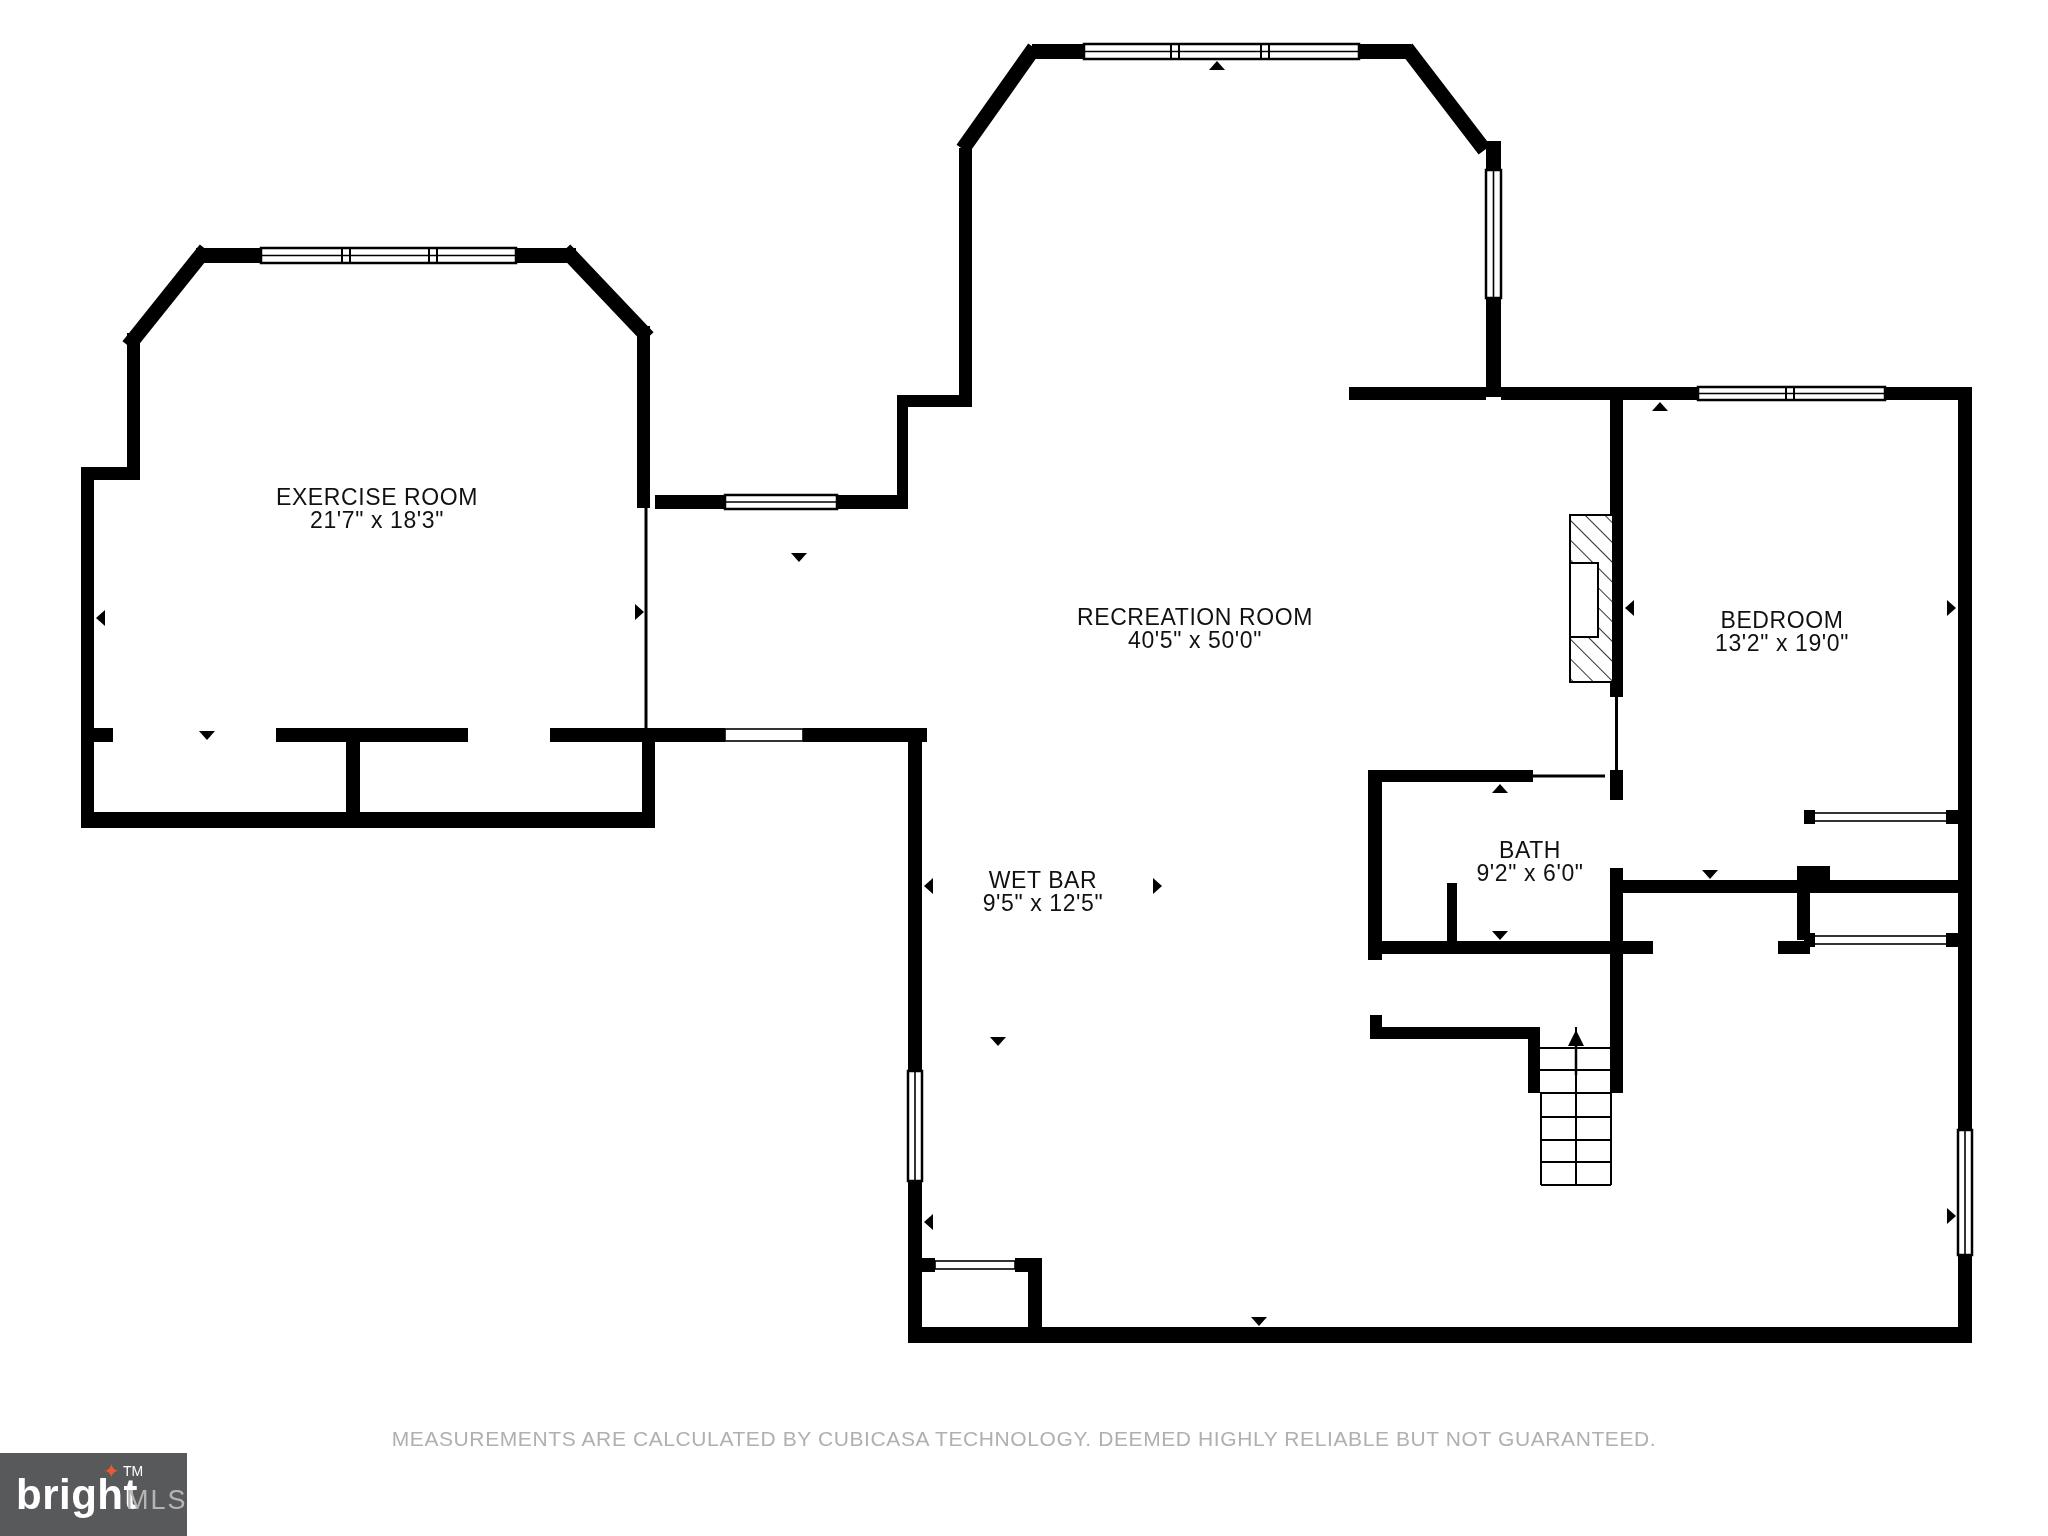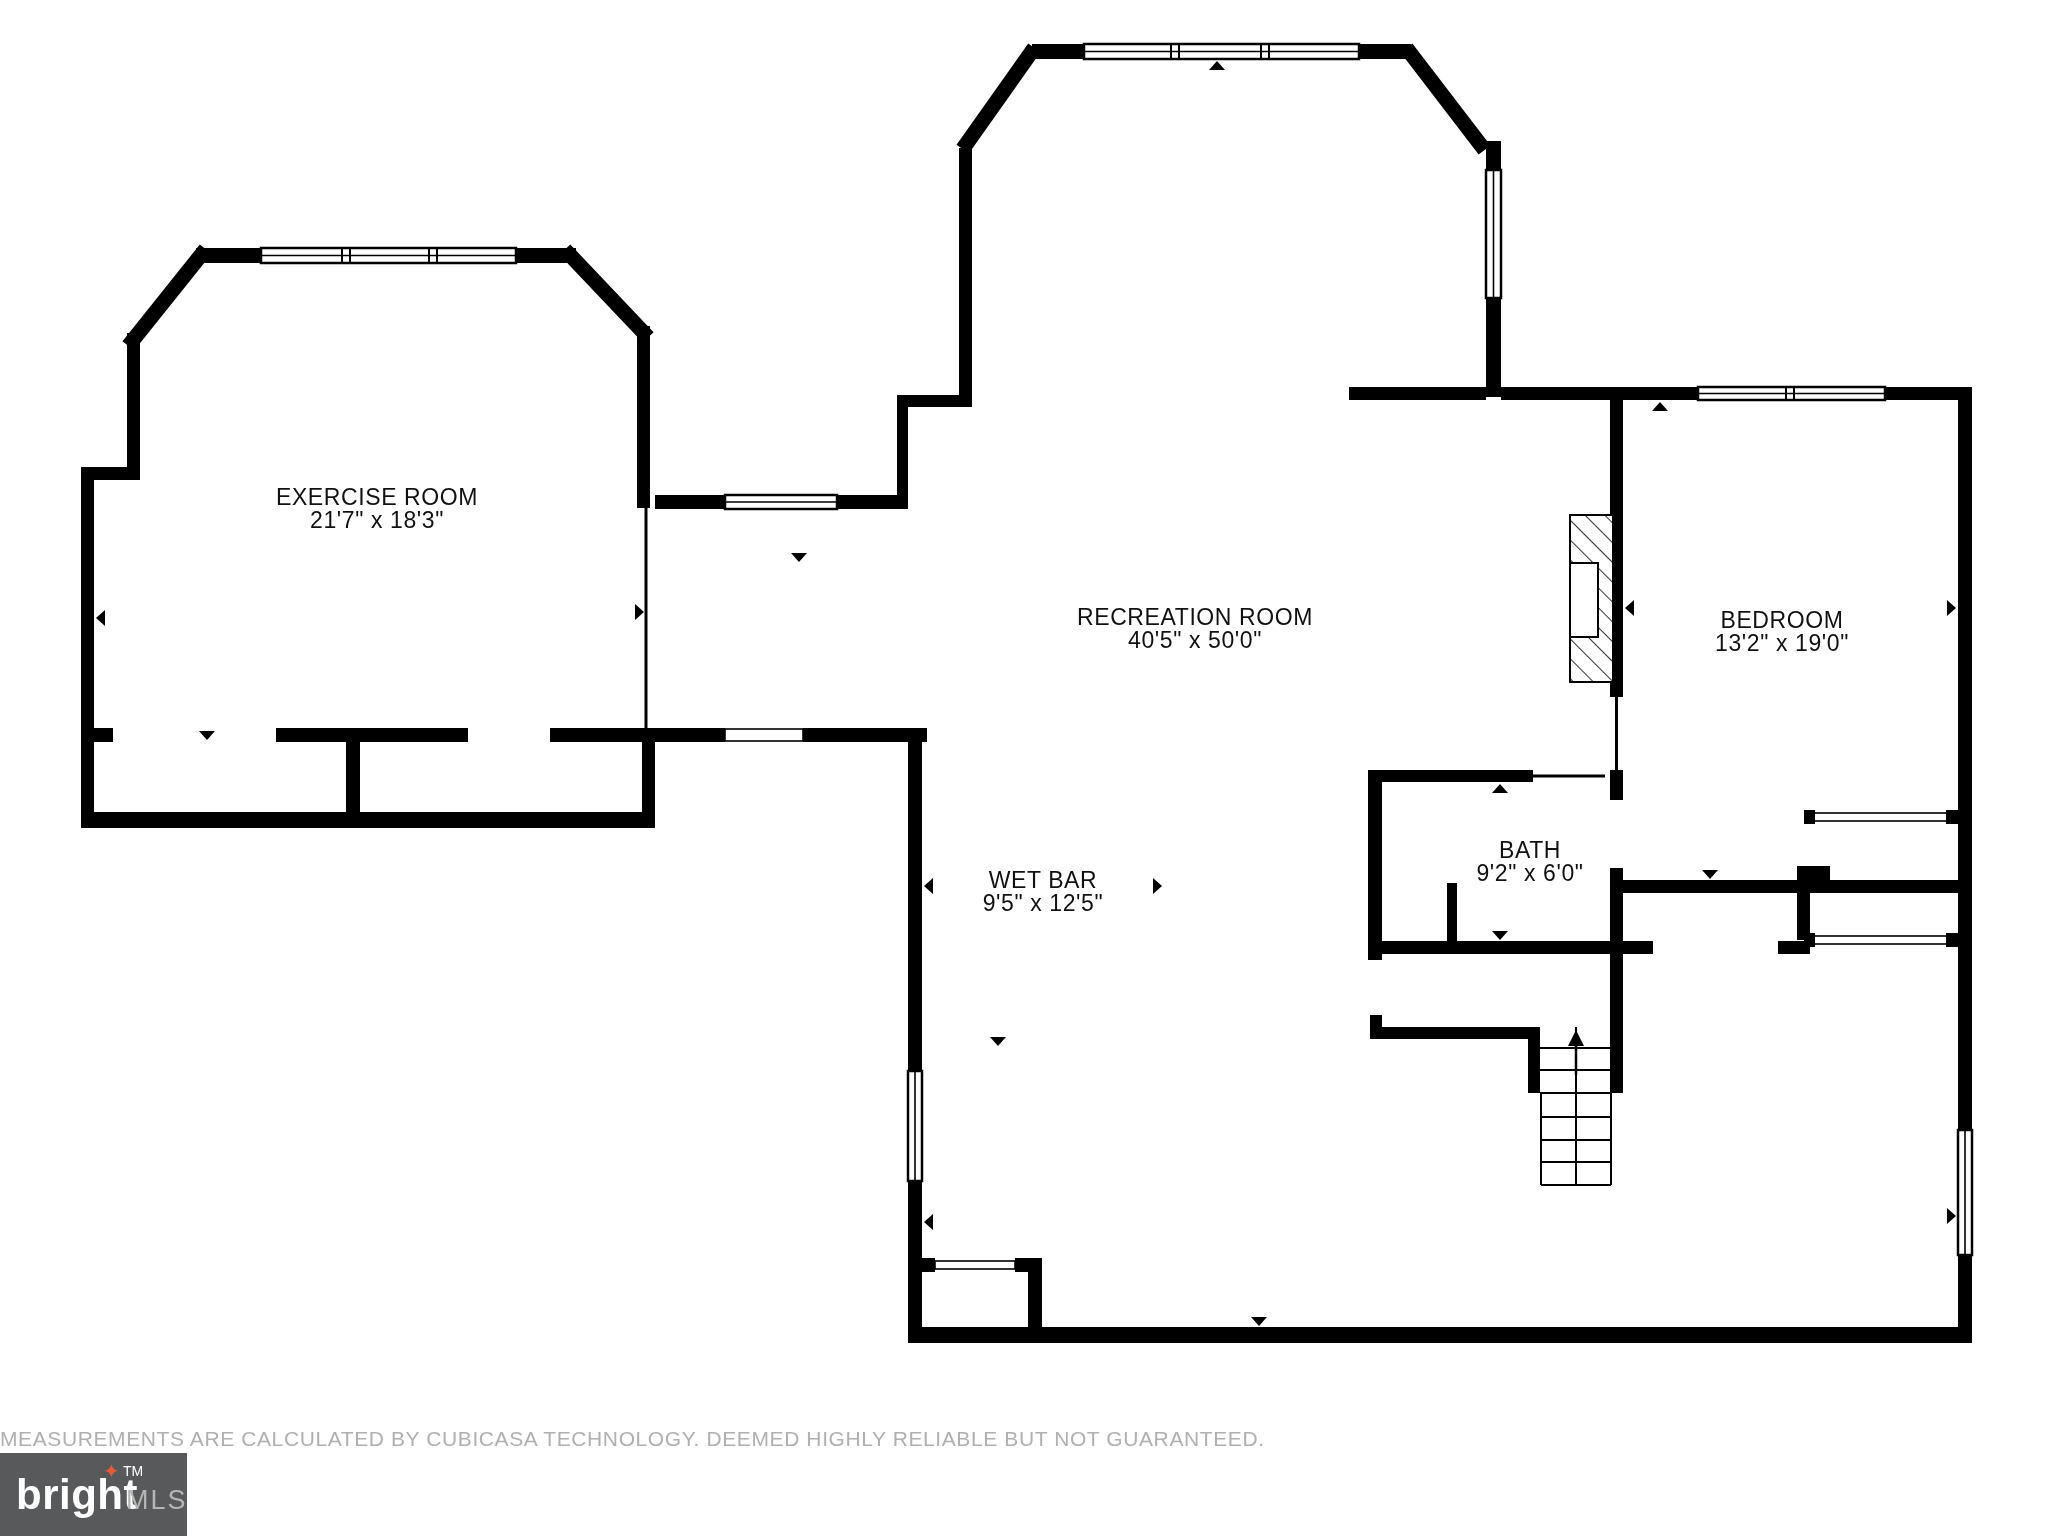--- a/index.html
+++ b/index.html
@@ -22,21 +22,21 @@
   
   .logo{position:absolute;left:0;top:1453px;width:187px;height:83px;
         background:#58595b;}
   .logo .brand{position:absolute;left:16px;top:18px;color:#fff;
         font-size:42px;font-weight:bold;letter-spacing:0.5px;}
   .logo .star{position:absolute;left:103px;top:6px;color:#e65b36;
         font-size:20px;}
   .logo .tm{position:absolute;left:123px;top:10px;color:#fff;font-size:14px;}
   .logo .mls{position:absolute;left:126px;top:32px;color:#b5b5b5;
         font-size:27px;letter-spacing:2px;}
-  .disclaimer{position:absolute;left:0;right:0;top:1427px;
+  .disclaimer{position:absolute;left:0;right:0;top:1427px;text-align:center;
         color:#b0b0b0;font-size:21px;letter-spacing:0.6px;}
 </style>
 </head>
 <body>
 
 <svg width="2048" height="1536" viewBox="0 0 2048 1536">
   <defs>
     <pattern id="hatch" patternUnits="userSpaceOnUse" width="14" height="14" patternTransform="rotate(-45)">
       <rect width="14" height="14" fill="#fff"></rect>
       <line x1="0" y1="0" x2="0" y2="14" stroke="#000" stroke-width="1.6"></line>

